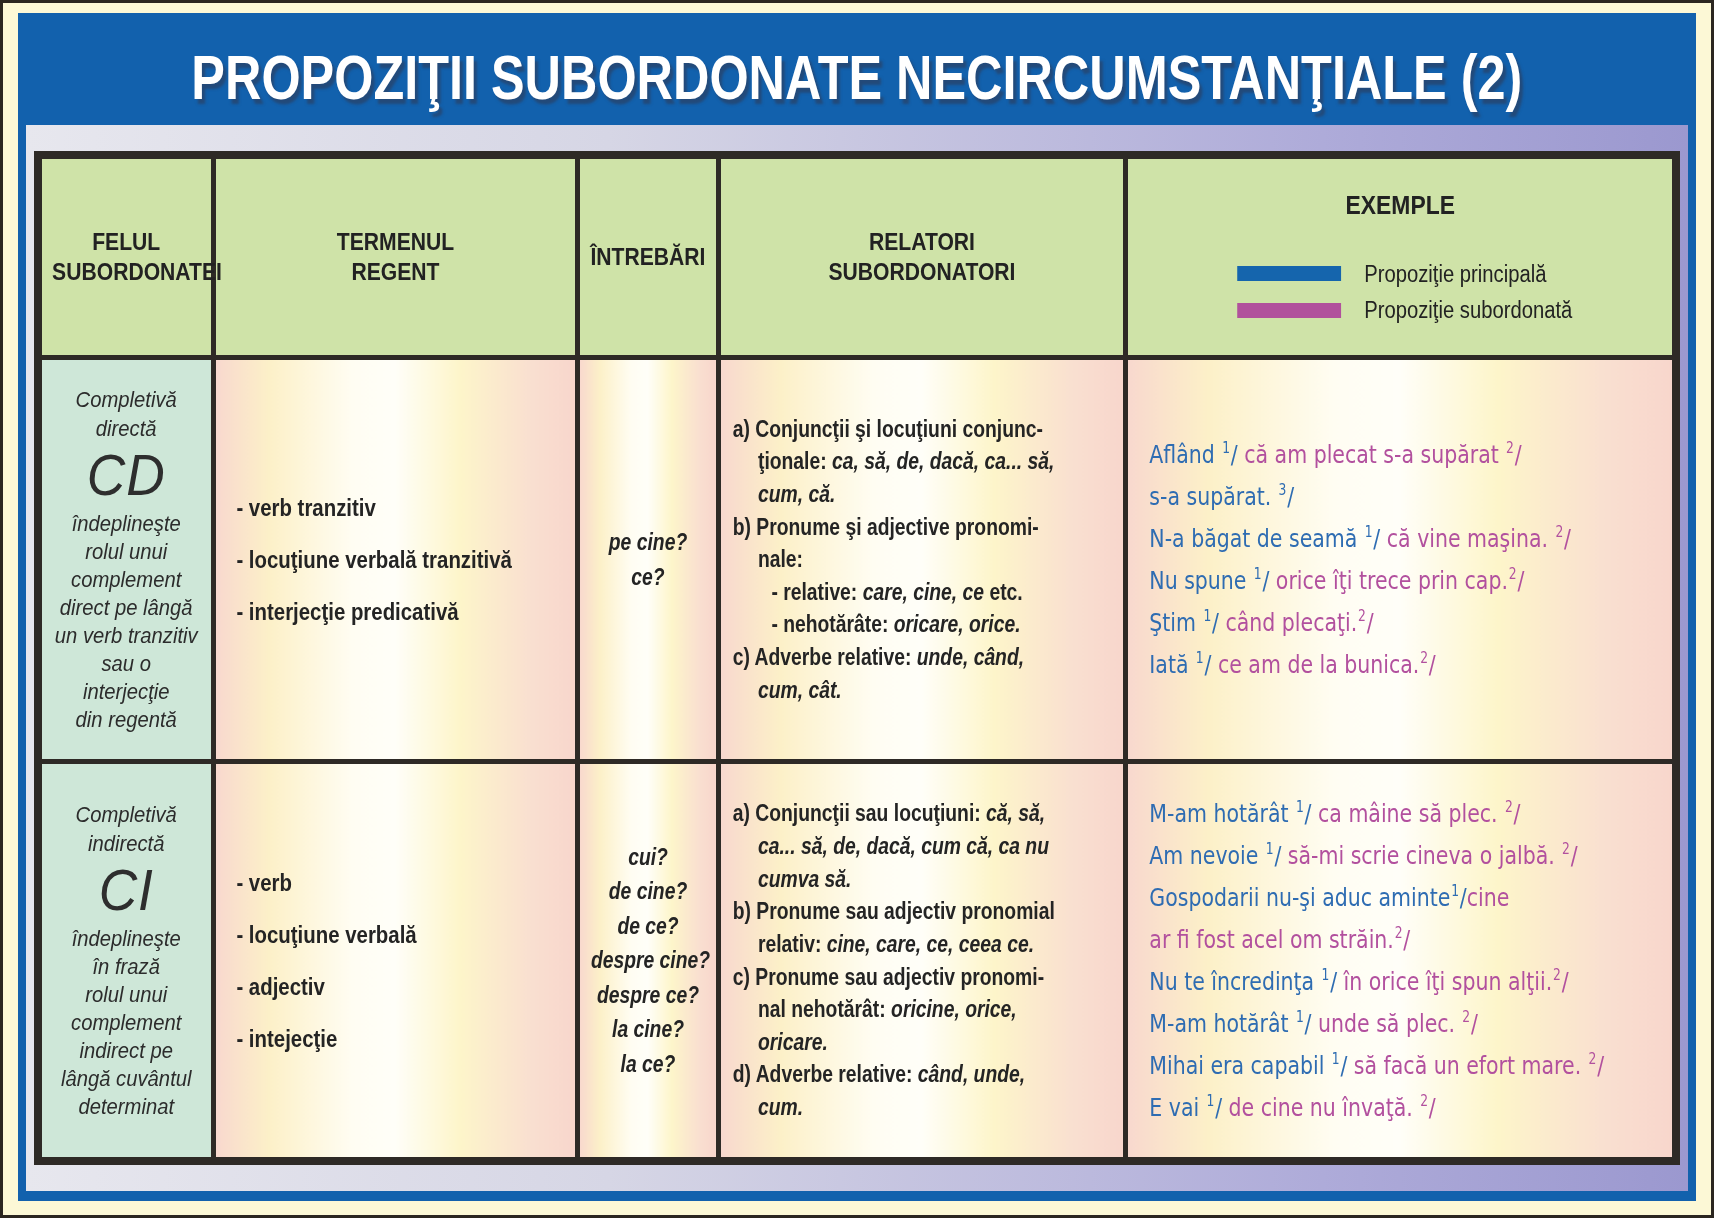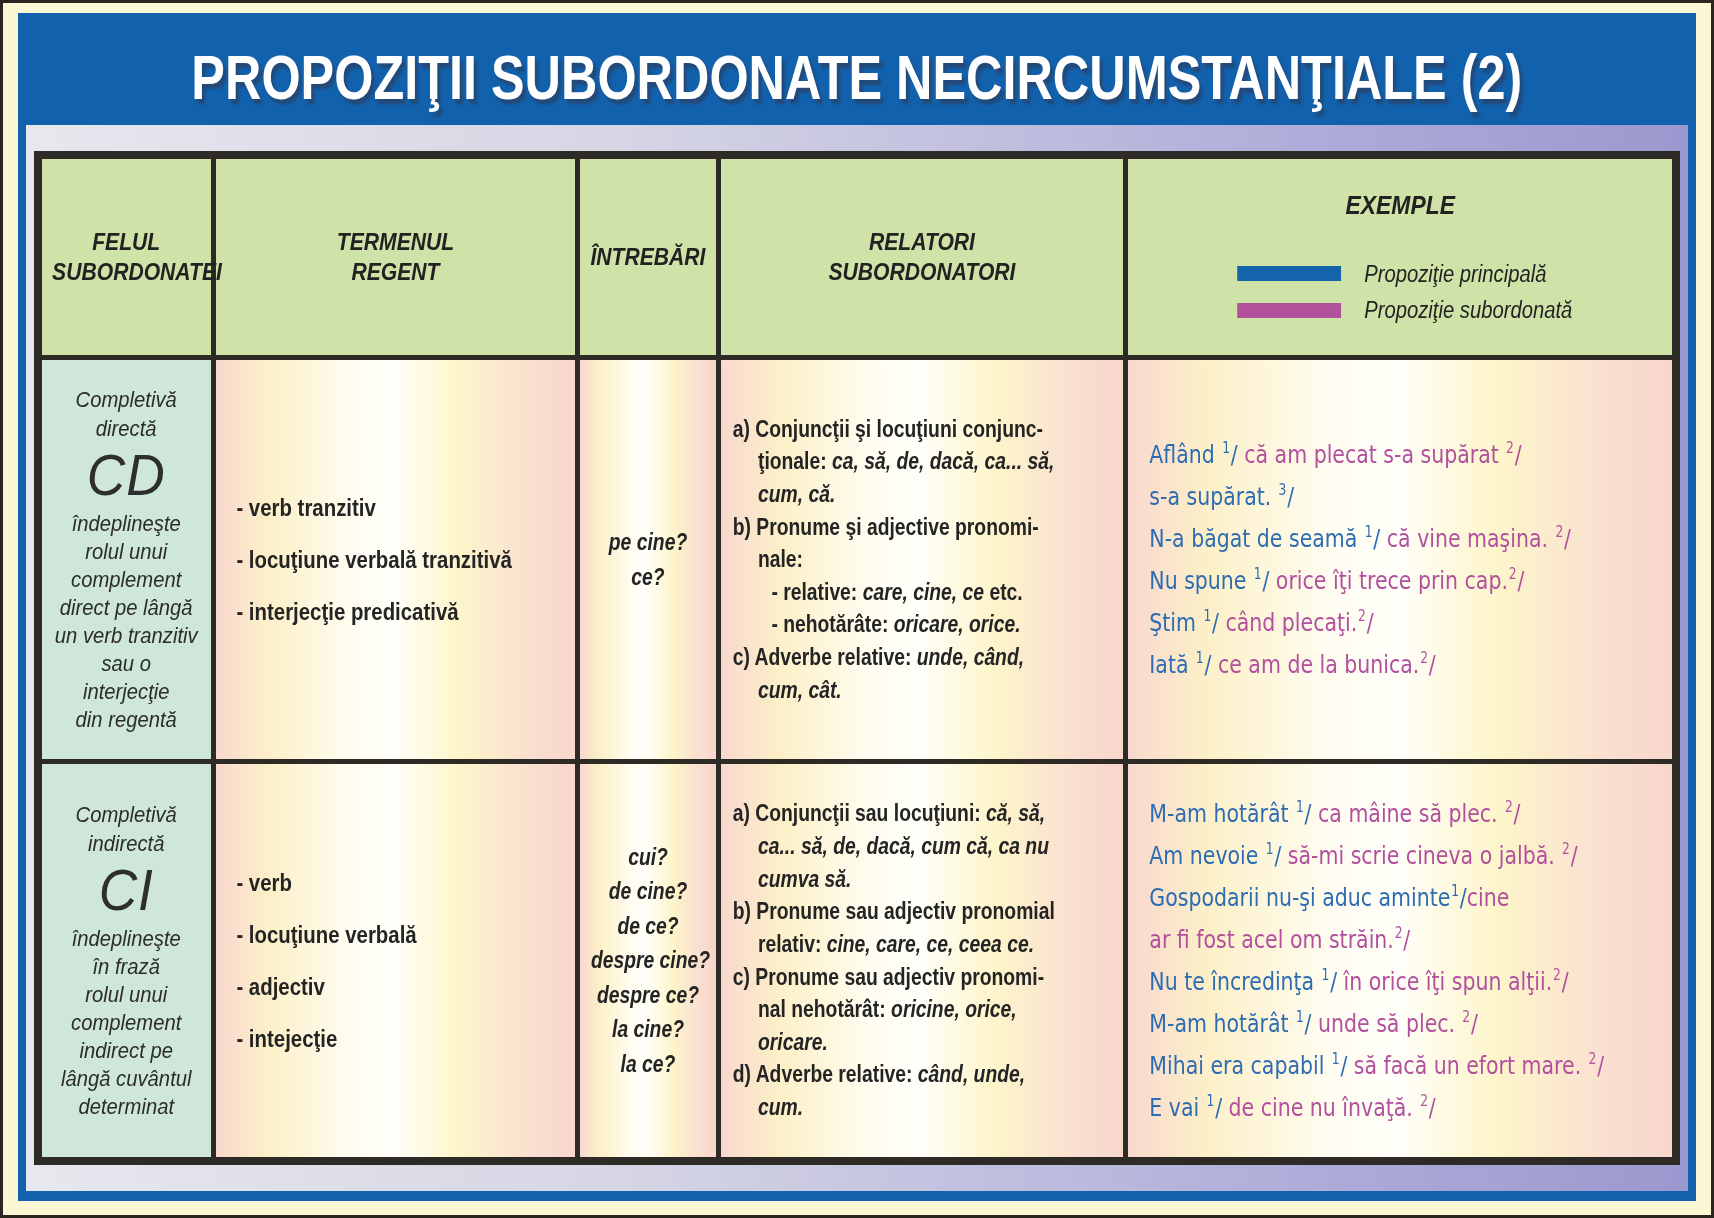--- a/index.html
+++ b/index.html
@@ -8,21 +8,21 @@
   .frame{position:absolute;left:15px;top:10px;right:15px;bottom:14px;background:#1261ad;}
   .titlebar{height:127px;display:flex;align-items:center;justify-content:center;overflow:visible;}
   .title{color:#ffffff;font-weight:bold;font-size:63px;white-space:nowrap;letter-spacing:0px;
          transform:scaleX(0.80);transform-origin:center center;
          text-shadow:4px 5px 3px rgba(50,55,78,0.55);}
   .panel{position:absolute;left:8px;right:8px;top:112px;bottom:10px;
          background:linear-gradient(90deg,#e7e7ee 0%,#d6d6e5 35%,#aeabd9 78%,#9b98cf 100%);}
   .tablewrap{position:absolute;left:8px;right:8px;top:26px;bottom:26px;}
   table{width:100%;height:100%;border-collapse:collapse;table-layout:fixed;border:8px solid #2e2a26;}
   th,td{border:5px solid #2e2a26;vertical-align:middle;padding:0;}
-  .hgreen{background:#cfe3a8;font-style:italic;}
+  .hgreen{background:#cfe3a8;}
   .mint{background:#cee7d8;font-style:italic;}
   .warm{background:linear-gradient(90deg,#f8d8ce 0%,#fcf0c8 15%,#fffdf2 38%,#fffef8 50%,#fdf5ca 68%,#f9dfd0 88%,#f8d6cc 100%);}
   
   .hin{font-weight:bold;color:#222;font-size:24px;line-height:1.25;text-align:center;white-space:pre-line;
        transform:scaleX(0.88);transform-origin:center center;}
   .htitle{font-weight:bold;font-size:26px;color:#222;text-align:center;margin-bottom:8px;}
   .legend{display:flex;flex-direction:column;gap:8px;align-items:flex-start;margin:0 auto;width:370px;font-weight:normal;}
   .lgrow{display:flex;align-items:center;gap:26px;}
   .lgbar{width:118px;height:15px;display:inline-block;}
   .lglab{font-size:23px;color:#222;font-weight:normal;white-space:nowrap;}

